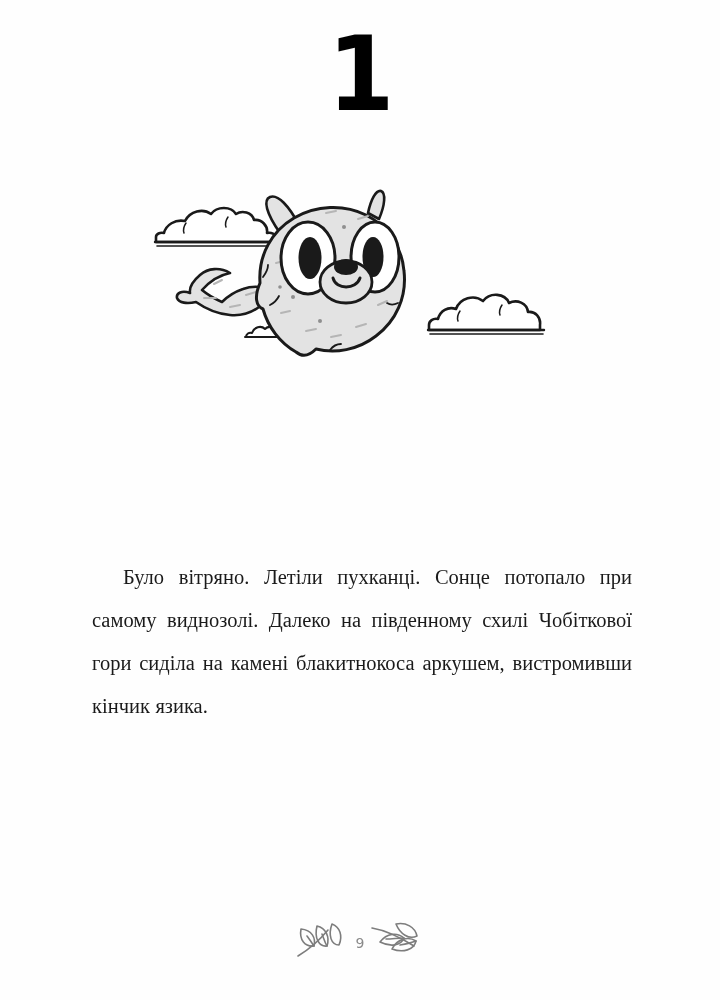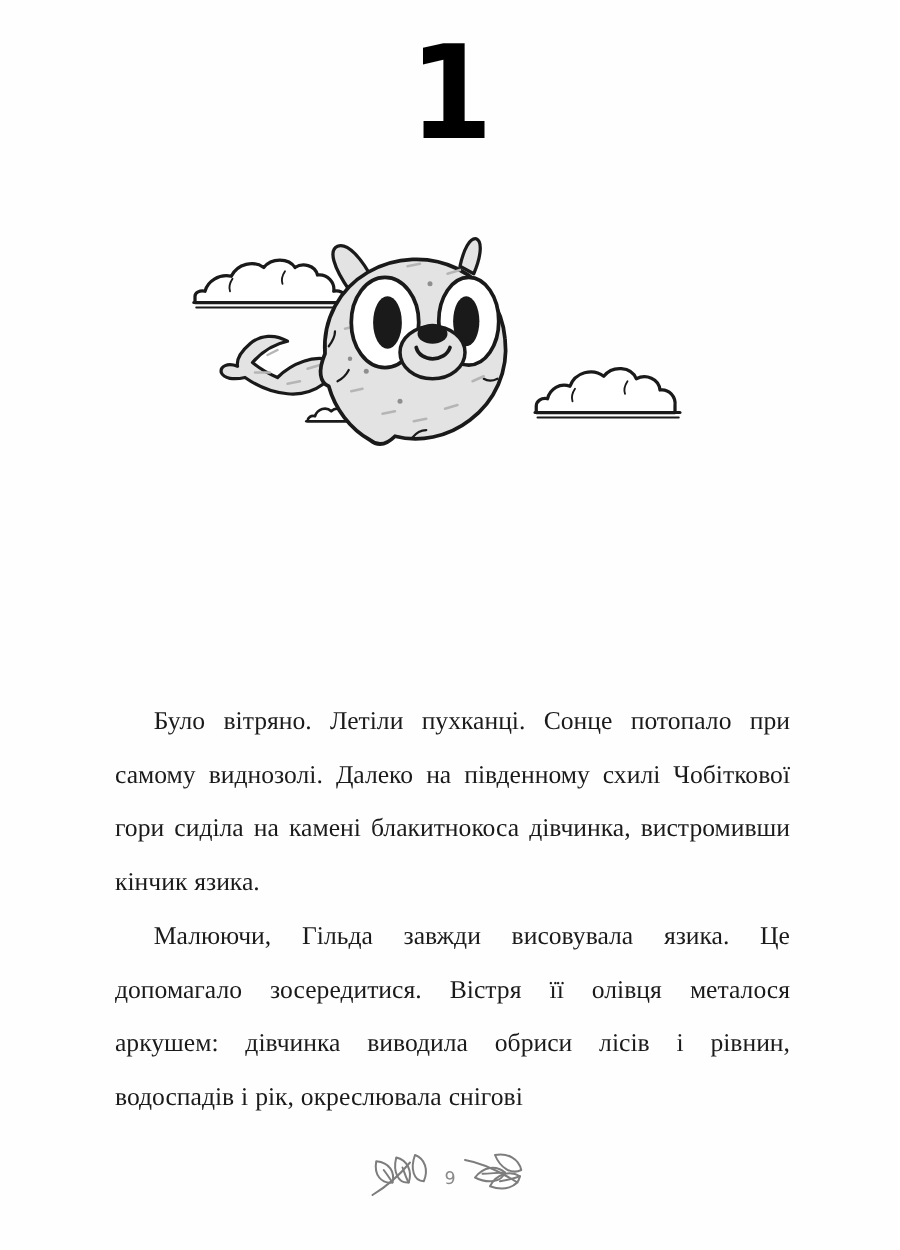--- a/index.html
+++ b/index.html
@@ -200,22 +200,21 @@
 
       <g>
         <ellipse class="fillg" stroke-width="2.8" cx="216" cy="97" rx="26" ry="21"></ellipse>
         <ellipse class="blk" cx="216" cy="82" rx="12" ry="8"></ellipse>
         <path class="ln" stroke-width="3" d="M203 93 C206 105 226 105 230 93"></path>
       </g>
     </svg>
   </div>
 
   <div class="body-text">
-    <p class="para">Було вітряно. Летіли пухканці. Сонце потопало при самому виднозолі. Далеко на південному схилі Чобіткової гори сиділа на камені блакитнокоса дівчинка, вистромивши кінчик язика.</p>
-    <p class="para">Малюючи, Гільда завжди висовувала язика. Це допомагало зосередитися. Вістря її олівця металося аркушем: дівчинка виводила обриси лісів і рівнин, водоспадів і рік, окреслювала снігові</p>
+    <p class="para">Було вітряно. Летіли пухканці. Сонце потопало при самому виднозолі. Далеко на південному схилі Чобіткової гори сиділа на камені блакитнокоса аркушем, вистромивши кінчик язика.</p>
   </div>
 
   <div class="footer">
     <span>
       <svg width="58" height="46" viewBox="0 0 58 46" xmlns="http://www.w3.org/2000/svg">
         <g fill="none" stroke="#7d7d7d" stroke-width="1.6" stroke-linecap="round" stroke-linejoin="round">
           <path d="M6 40 C16 34 26 26 36 14"></path>
           <path d="M9 13 C7 24 13 31 22 30 C24 22 20 14 9 13 Z"></path>
           <path d="M25 10 C22 22 27 31 35 30 C38 21 34 12 25 10 Z"></path>
           <path d="M40 8 C36 19 39 29 47 29 C51 20 48 11 40 8 Z"></path>

